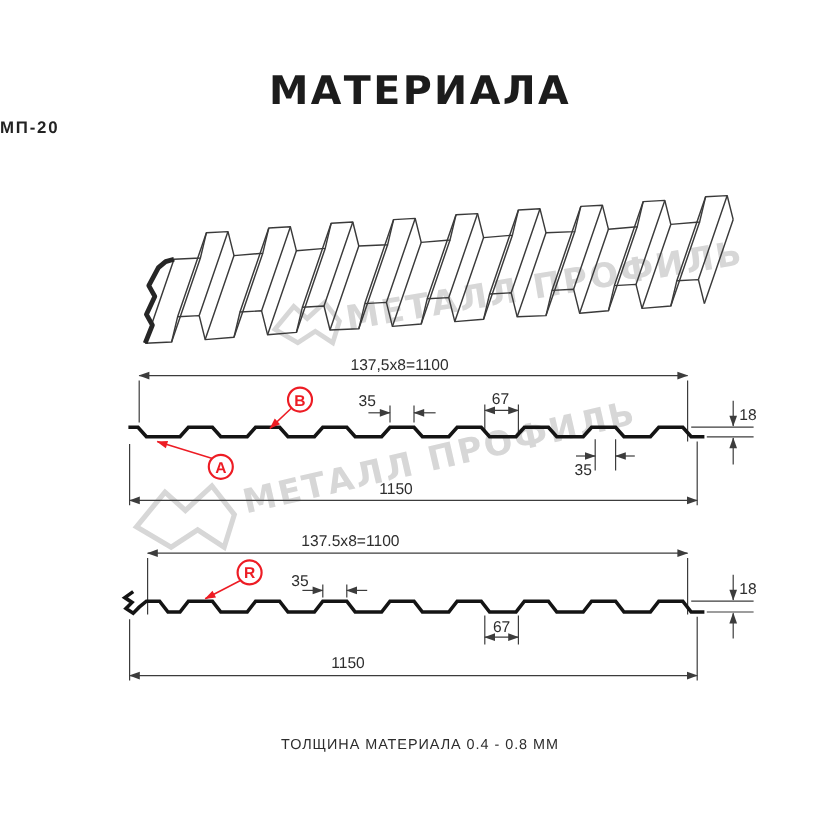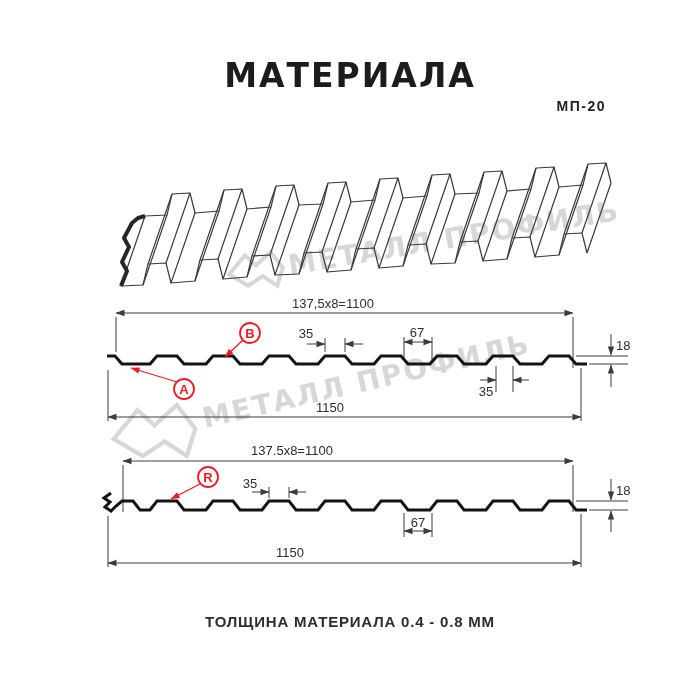--- a/index.html
+++ b/index.html
@@ -12,26 +12,26 @@
   #stage{
     position:relative;width:700px;height:700px;background:#fff;overflow:hidden;
     font-family:"Liberation Sans","DejaVu Sans",sans-serif;
   }
   .title{
     position:absolute;left:0;top:56px;width:700px;text-align:center;
     font-family:"DejaVu Sans","Liberation Sans",sans-serif;
     font-size:33px;font-weight:bold;letter-spacing:2px;color:var(--ink);
   }
   .subtitle{
-    position:absolute;left:0;top:98px;width:606px;text-align:right;
+    position:absolute;left:0;top:98px;width:606px;text-align:left;
     font-size:14px;font-weight:bold;letter-spacing:1.5px;color:#222;
   }
   .caption{
     position:absolute;left:0;top:613px;width:700px;text-align:center;
-    font-size:15px;font-weight:700;letter-spacing:0.8px;color:#2d2d2d;
+    font-size:12px;font-weight:400;letter-spacing:0.8px;color:#2d2d2d;
   }
   svg{position:absolute;left:0;top:0;}
   .profline{stroke:#141414;stroke-width:3;fill:none;stroke-linejoin:miter;}
   .dimline{stroke:var(--dim);stroke-width:1;fill:none;}
   .thinline{stroke:var(--dim);stroke-width:1;fill:none;}
   .sheetline{stroke:#3a3a3a;stroke-width:1.2;fill:none;stroke-linejoin:round;}
   .sheetedge{stroke:#262626;stroke-width:4;fill:none;stroke-linejoin:round;}
   .dimtext{font-family:"Liberation Sans","DejaVu Sans",sans-serif;font-size:13px;fill:#2e2e2e;}
   .redlead{stroke:var(--accent);stroke-width:1.3;fill:none;}
   .redcirc{stroke:var(--accent);stroke-width:1.8;fill:#ffffff;}

